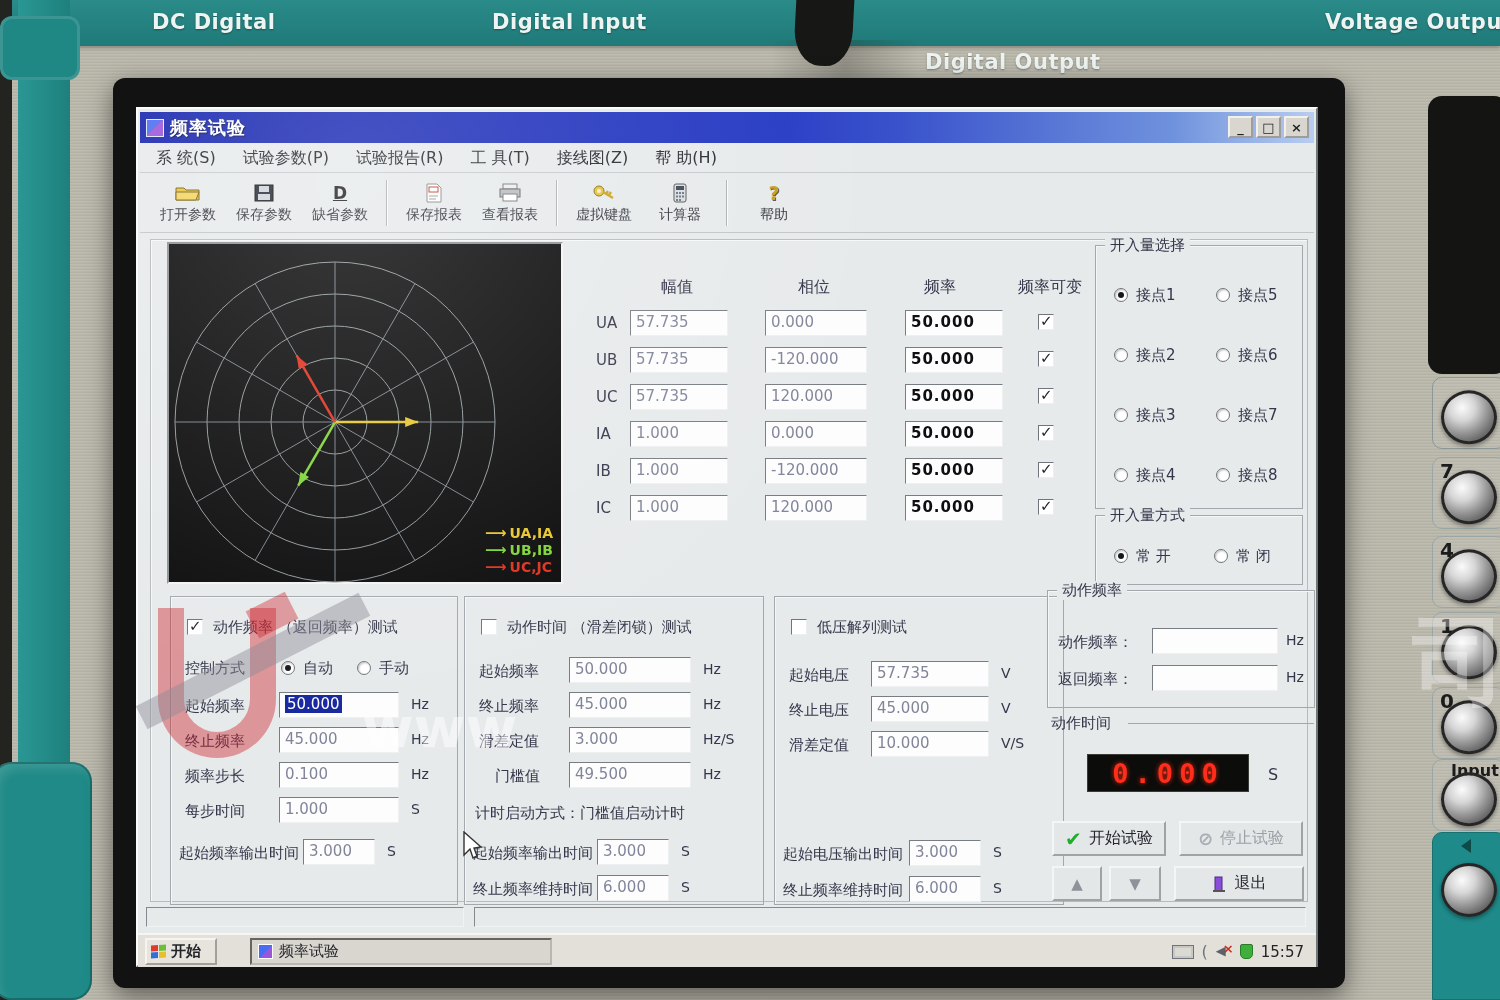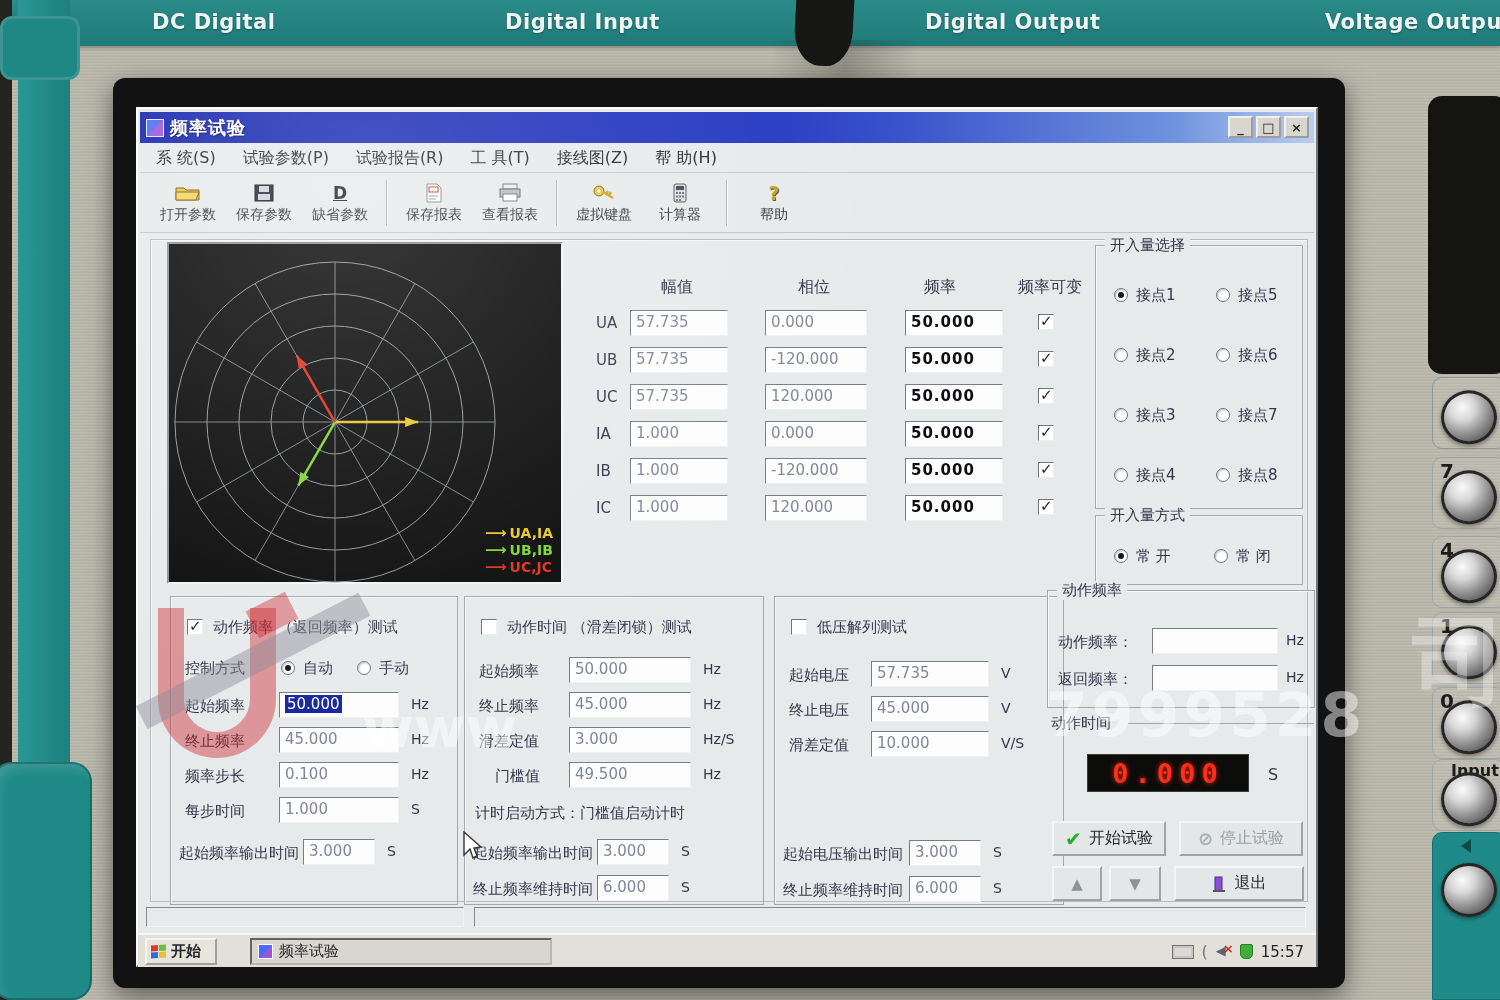--- a/index.html
+++ b/index.html
@@ -124,22 +124,22 @@
 </head>
 <body>
 
 <div id="chassis">
   <div class="brush"></div>
 </div>
 
 <div id="teal-band"></div>
 <div id="top-labels">
     <div class="toplabel" style="left: 152px;">DC Digital</div>
-    <div class="toplabel" style="left: 505px;">Digital Input</div>
-    <div class="toplabel" style="left: 925px;">Digital Output</div>
+    <div class="toplabel" style="left: 492px;">Digital Input</div>
+    <div class="toplabel" style="left: 925px; margin-top: 40px;">Digital Output</div>
     <div class="toplabel" style="left: 1325px;">Voltage Output</div>
   </div>
 <div id="cable-shadow"></div>
 <div id="cable"></div>
 <div id="edge-left"></div>
 <div id="teal-strip"></div>
 <div id="teal-corner"></div>
 <div id="teal-handle"></div>
 <div id="side-display"></div>
 <div id="knob-column">
@@ -543,15 +543,14 @@
       <path d="M2 1 L2 24 L8 18 L11 27 L15 25 L12 17 L19 16 Z" fill="#fff" stroke="#333" stroke-width="1.4"></path>
     </svg>
   </div>
 </div>
 
 <div id="watermark">
   <div id="wm-u"></div>
   <div id="wm-slash"></div>
   <div id="wm-block"></div>
   <div class="wm-text" style="left:362px; top:695px; font-size:56px;text-align:right;">www</div>
-  <div class="wm-text" style="left:1046px; top:680px; font-size:60px; letter-spacing:4px;">7999528</div>
   <div class="wm-text" style="left:1412px; top:598px; font-size:96px; color:rgba(255,255,255,.34);">司</div>
 </div>
 
 </body></html>

